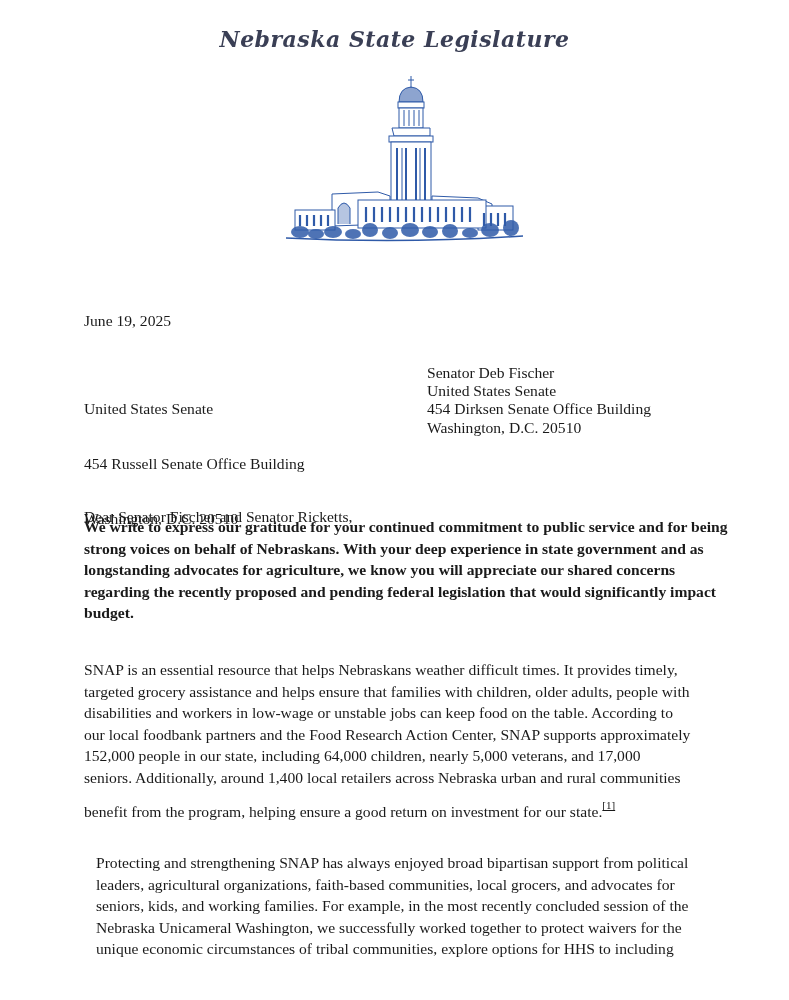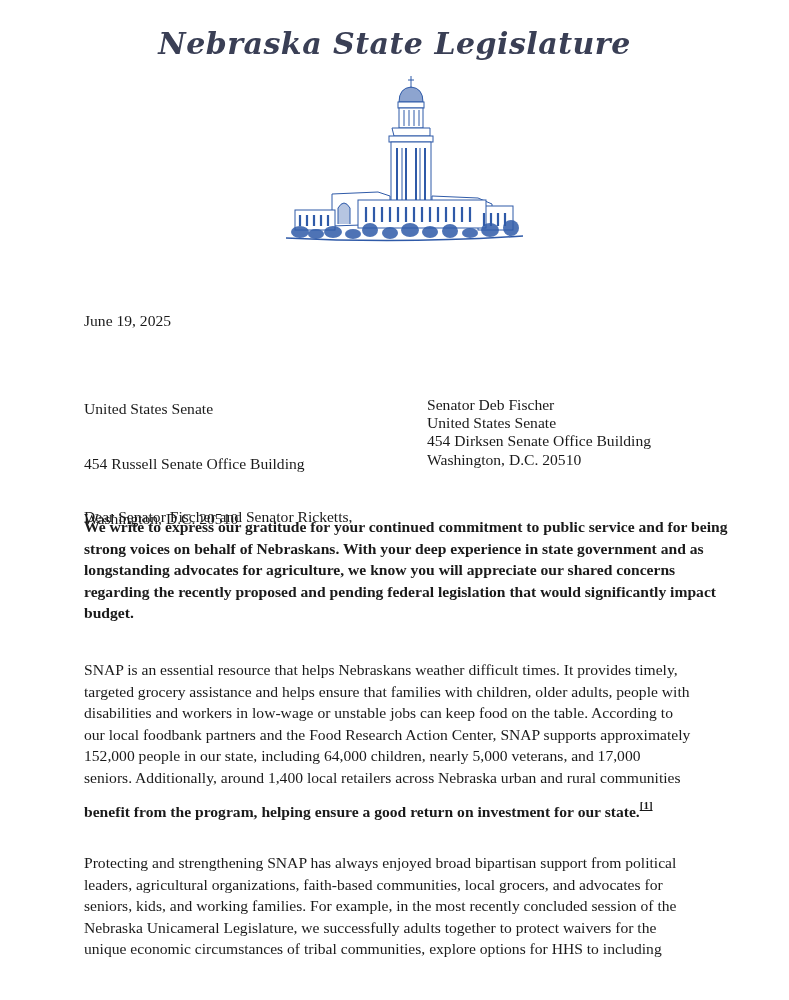--- a/index.html
+++ b/index.html
@@ -5,46 +5,46 @@
     html, body { margin: 0; padding: 0; background: #ffffff; }
     body {
       width: 789px; height: 1000px; overflow: hidden; position: relative;
       font-family: "Liberation Serif", "DejaVu Serif", serif;
       color: #1a1a1a;
     }
     .letterhead-title {
       position: absolute; left: 0; width: 789px; top: 26px;
       text-align: center;
       font-family: "DejaVu Serif", "Liberation Serif", serif;
-      font-size: 30px; font-weight: bold; letter-spacing: 0.5px;
+      font-size: 22px; font-weight: bold; letter-spacing: 0.5px;
       color: #3a3f55;
       font-style: italic;
     }
     .capitol {
       position: absolute; left: 278px; top: 74px; width: 250px; height: 176px;
     }
     .text {
       position: absolute; left: 84px; font-size: 15.6px; line-height: 18.2px;
       white-space: pre;
     }
     .date { top: 312px; font-family: Liberation Serif, serif; }
     .addr-left { top: 364px; }
-    .addr-right { position: absolute; left: 427px; top: 364px; font-size: 15.6px; line-height: 18.2px; margin-top: 32px; }
+    .addr-right { position: absolute; left: 427px; top: 364px; font-size: 15.6px; line-height: 18.2px; }
     .addr-left div, .addr-right div { height: 18.2px; }
     .salutation { top: 481px; margin-top: 27px; }
     .para { position: absolute; left: 84px; width: 680px; font-size: 15.6px; }
     .para div { height: 21.5px; line-height: 21.5px; white-space: pre; }
     .p1 { top: 516px; font-weight: bold; }
     .p2 { top: 659px; }
-    .p3 { top: 852px; }
+    .p3 { top: 852px; margin-left: 12px; }
     .footnote {
       font-size: 11px; vertical-align: 8px; text-decoration: underline;
       color: #1a1a1a; cursor: pointer;
     }
-    .p2 .last { height: 28px; line-height: 34px; font-weight: bold; }
+    .p2 .last { height: 28px; line-height: 34px; }
   </style>
 </head>
 <body>
 
 <div class="letterhead-title">Nebraska State Legislature</div>
 
 <svg class="capitol" viewBox="0 0 250 176" xmlns="http://www.w3.org/2000/svg">
   <g stroke="#2f5aa8" fill="none" stroke-width="1">
 
     <line x1="133" y1="2" x2="133" y2="14"></line>
@@ -154,15 +154,15 @@
   <div>our local foodbank partners and the Food Research Action Center, SNAP supports approximately</div>
   <div>152,000 people in our state, including 64,000 children, nearly 5,000 veterans, and 17,000</div>
   <div>seniors. Additionally, around 1,400 local retailers across Nebraska urban and rural communities</div>
   <div class="last"><span>benefit from the program, helping ensure a good return on investment for our state.</span><span class="footnote">[1]</span></div>
 </div>
 
 <div class="para p3">
   <div>Protecting and strengthening SNAP has always enjoyed broad bipartisan support from political</div>
   <div>leaders, agricultural organizations, faith-based communities, local grocers, and advocates for</div>
   <div>seniors, kids, and working families. For example, in the most recently concluded session of the</div>
-  <div>Nebraska Unicameral Legislature, we successfully adults together to protect waivers for the</div>
+  <div>Nebraska Unicameral Washington, we successfully worked together to protect waivers for the</div>
   <div>unique economic circumstances of tribal communities, explore options for HHS to including</div>
 </div>
 
 </body></html>

